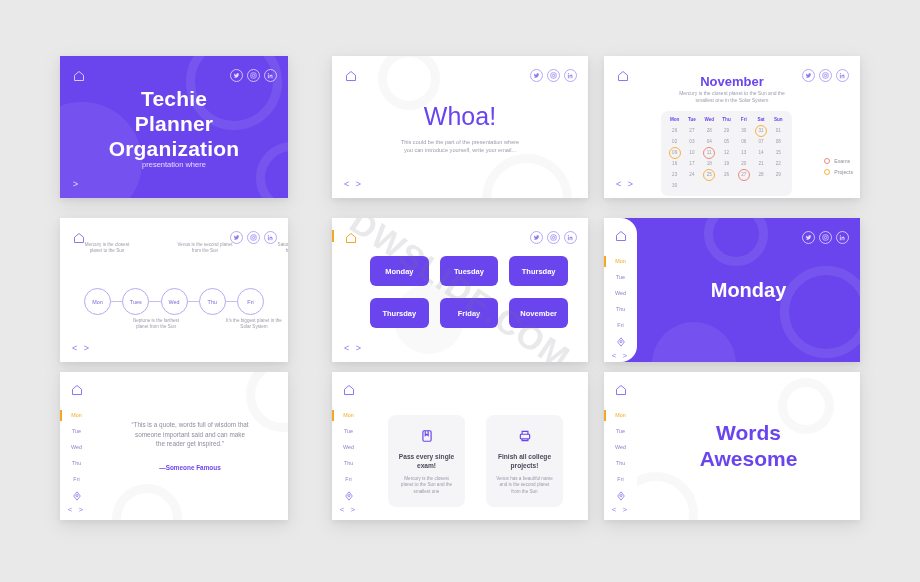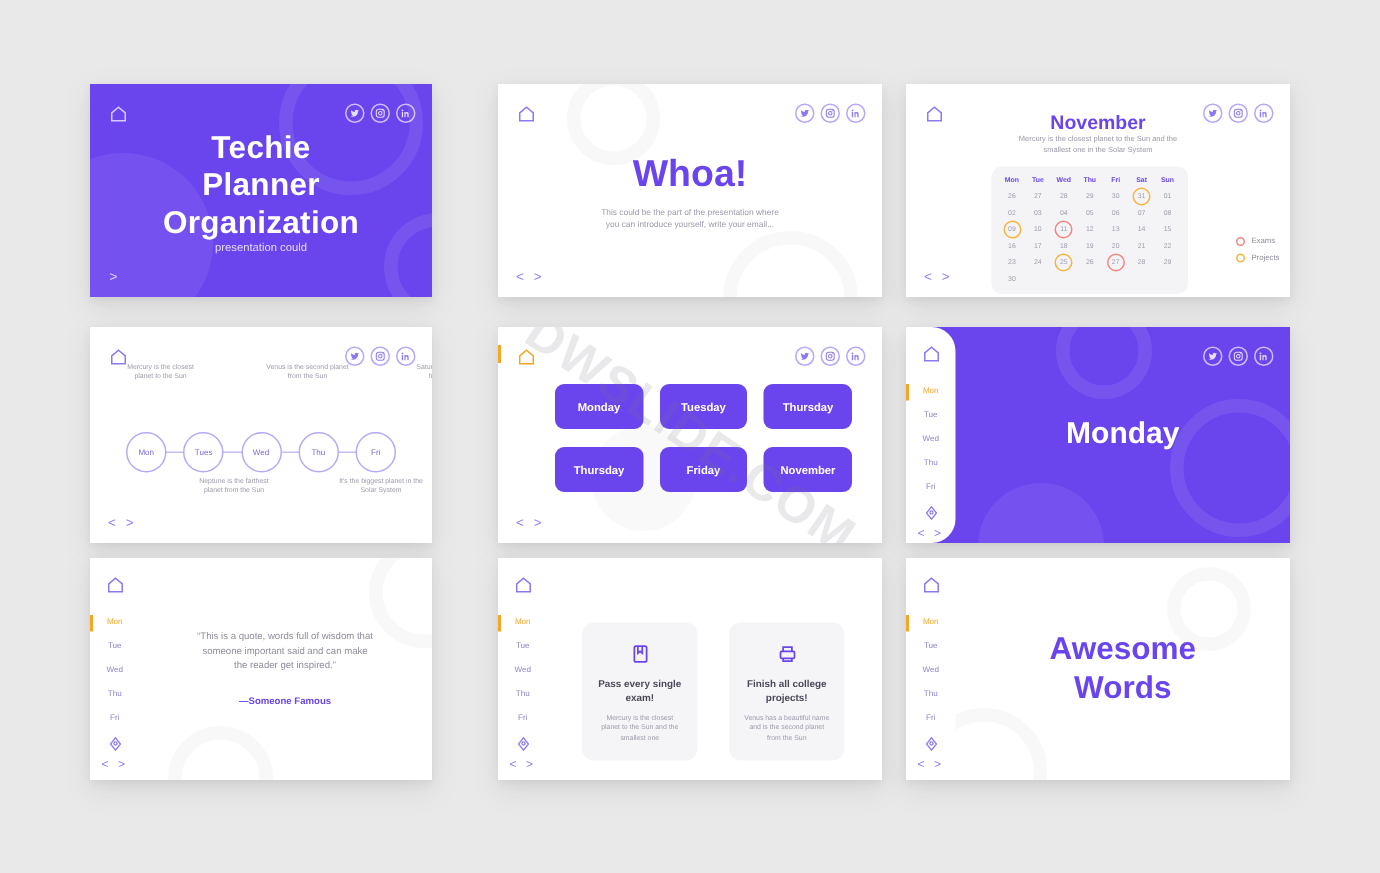--- a/index.html
+++ b/index.html
@@ -68,21 +68,21 @@
   .s1-sub {
     position: absolute; left: 0; right: 0; top: 104px;
     text-align: center; color: #e3dcfb;
     font-size: 7.5px; line-height: 10px;
   }
 
   
   .s2-title {
     position: absolute; left: 0; right: 0; top: 46px;
     text-align: center; color: #6a45ee;
-    font-size: 25px; font-weight: bold;
+    font-size: 25px; font-weight: normal;
   }
   .s2-sub {
     position: absolute; left: 46px; right: 46px; top: 82px;
     text-align: center; color: #9b9bab;
     font-size: 5.6px; line-height: 8px;
   }
 
   
   .s3-title {
     position: absolute; left: 0; right: 0; top: 18px;
@@ -278,21 +278,21 @@
             <path d="M4.5 3.5a2 2 0 1 0 0 4 2 2 0 0 0 0-4zM3 9h3v12H3zM9 9h2.9v1.7h.1a3.2 3.2 0 0 1 2.9-1.6c3.1 0 3.7 2 3.7 4.7V21h-3v-5.5c0-1.3 0-3-1.9-3s-2.1 1.4-2.1 2.9V21H9z"></path>
           </svg>
         </span>
     </div>
     <div class="s1-title">
       <div>Techie</div>
       <div>Planner</div>
       <div>Organization</div>
     </div>
     <div class="s1-sub">
-      <div>presentation could</div>
+      <div>presentation where</div>
     </div>
     <div class="s1-arrow">&gt;</div>
   </div>
 
   <div class="slide r1 c2">
     <div class="deco ring-g" style="width:62px;height:62px;left:46px;top:-8px;"></div>
     <div class="deco ring-g" style="width:90px;height:90px;left:150px;top:98px;"></div>
     <svg class="home" viewBox="0 0 24 24" fill="none" stroke="#8d79ef" stroke-width="2">
         <path d="M3 10.5 12 3l9 7.5V21H3z"></path>
       </svg>
@@ -702,18 +702,18 @@
           <div class="rail-item">Thu</div>
           <div class="rail-item">Fri</div>
         </div>
       <svg class="rail-pin" width="10" height="10" viewBox="0 0 24 24" fill="none" stroke="#8d79ef" stroke-width="2">
           <path d="M12 2 4 12l8 10 8-10z"></path>
           <circle cx="12" cy="11" r="2.5"></circle>
         </svg>
       <div class="rail-nav">&lt; &gt;</div>
     </div>
     <div class="s9-title">
+      <div>Words</div>
       <div>Awesome</div>
-      <div>Words</div>
     </div>
   </div>
 
 </div>
 
 </body></html>

